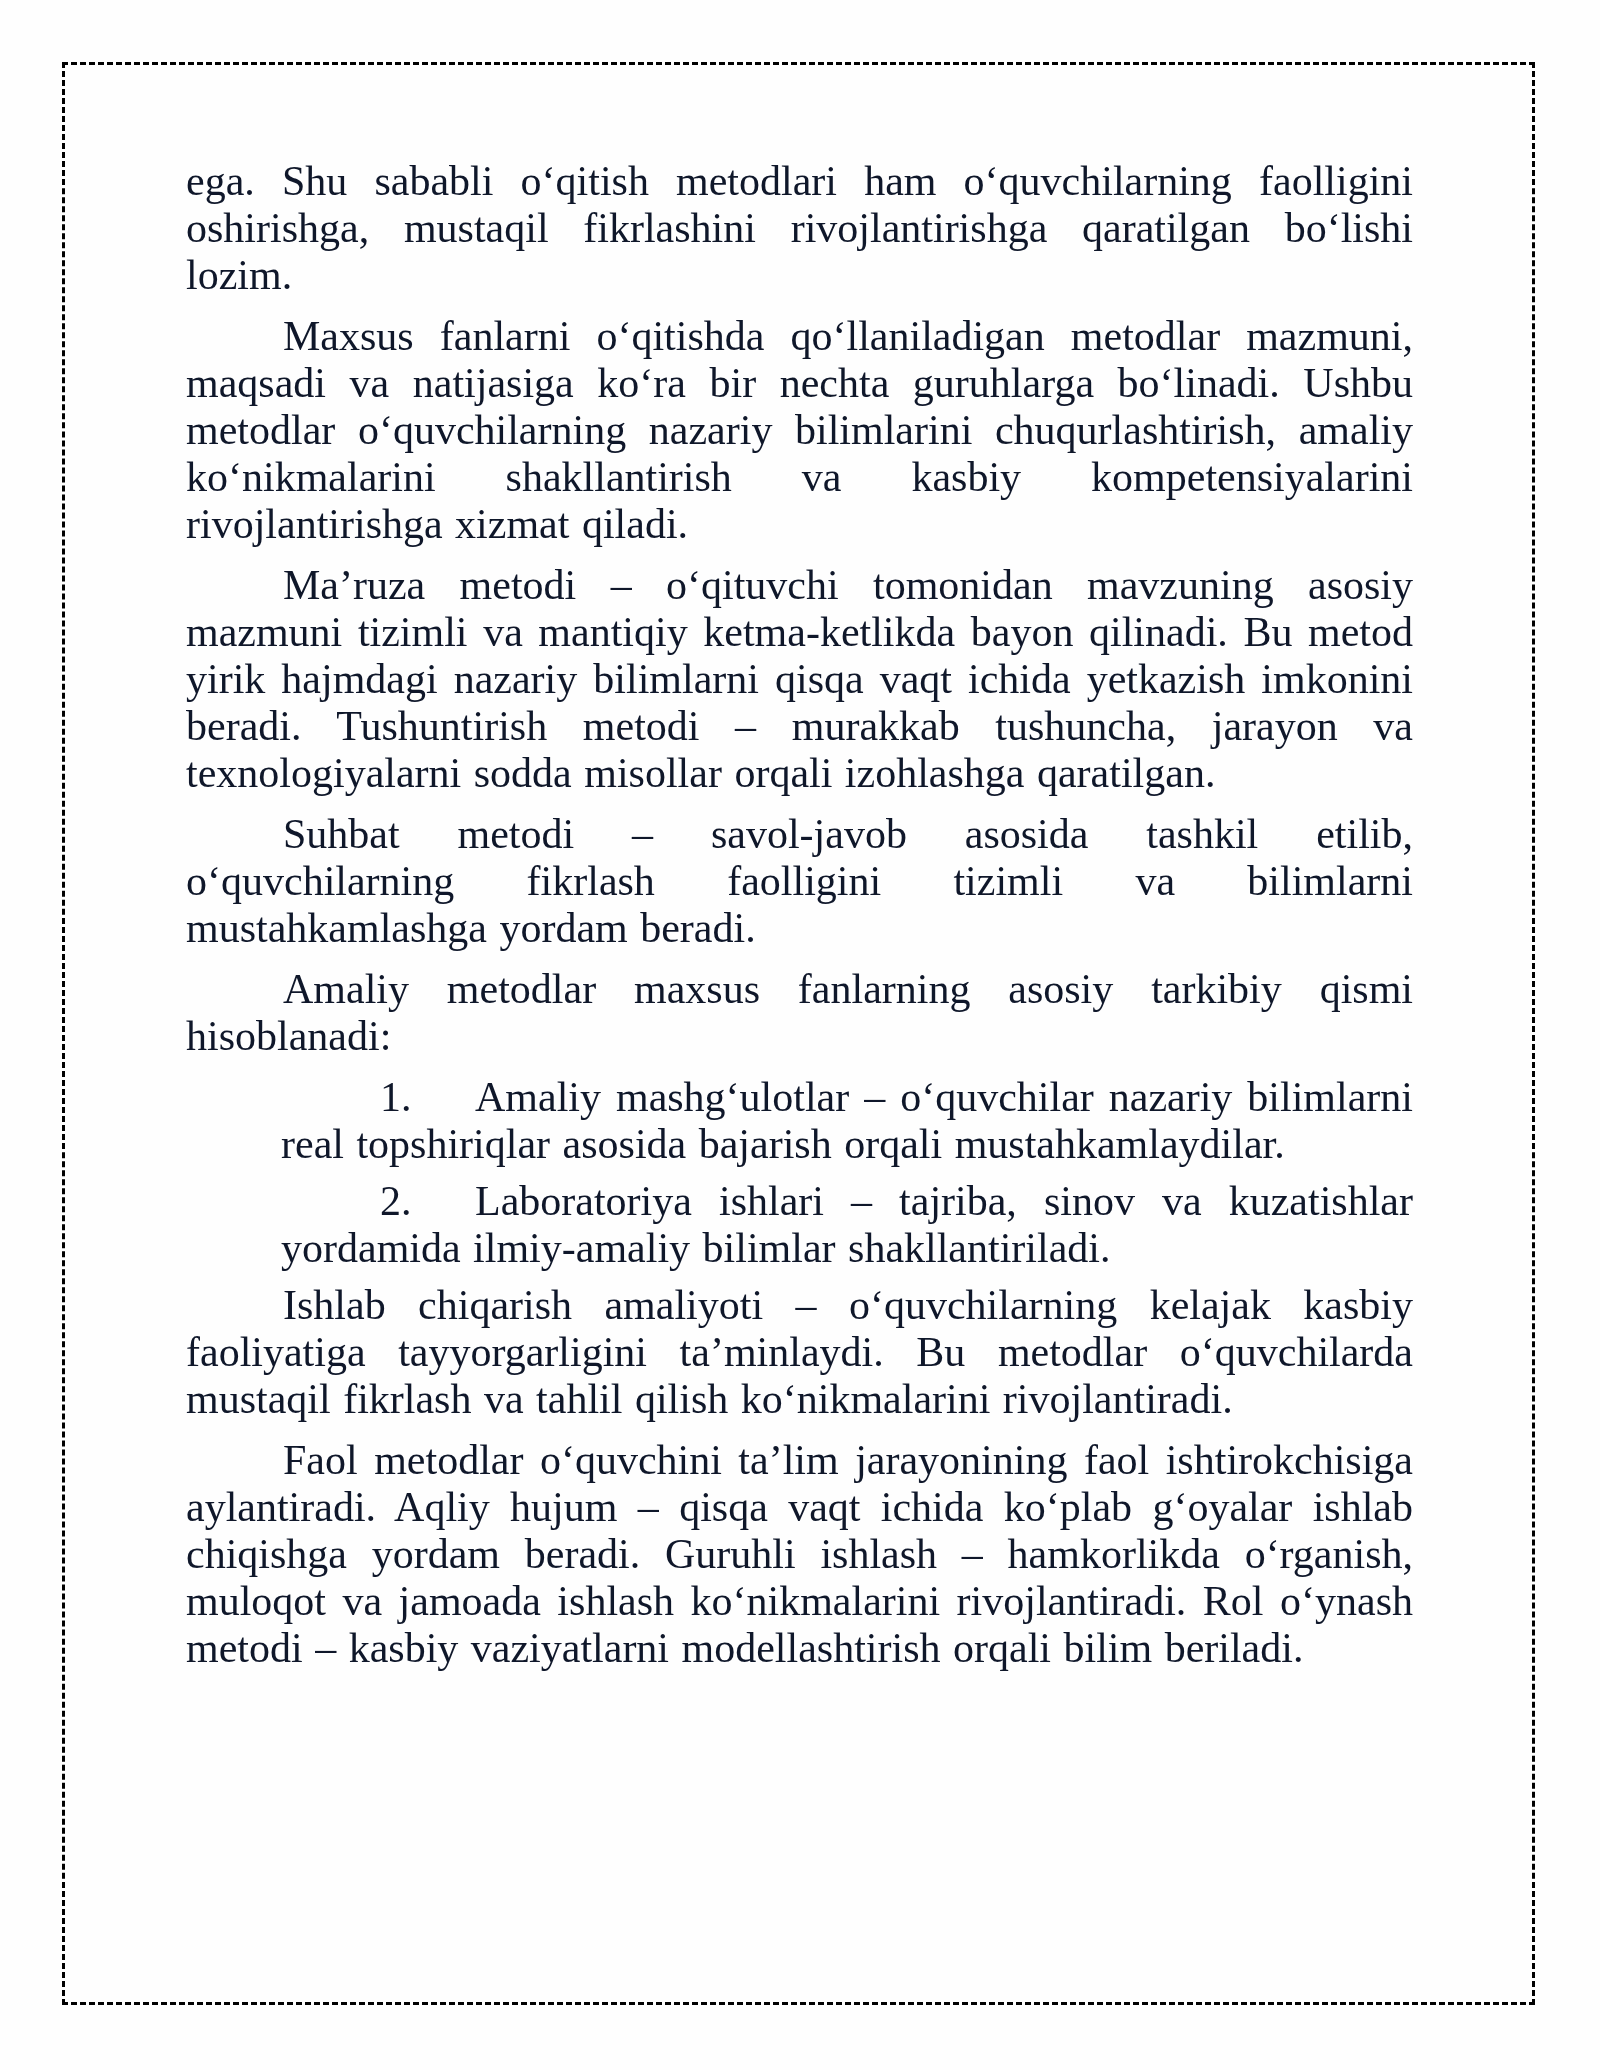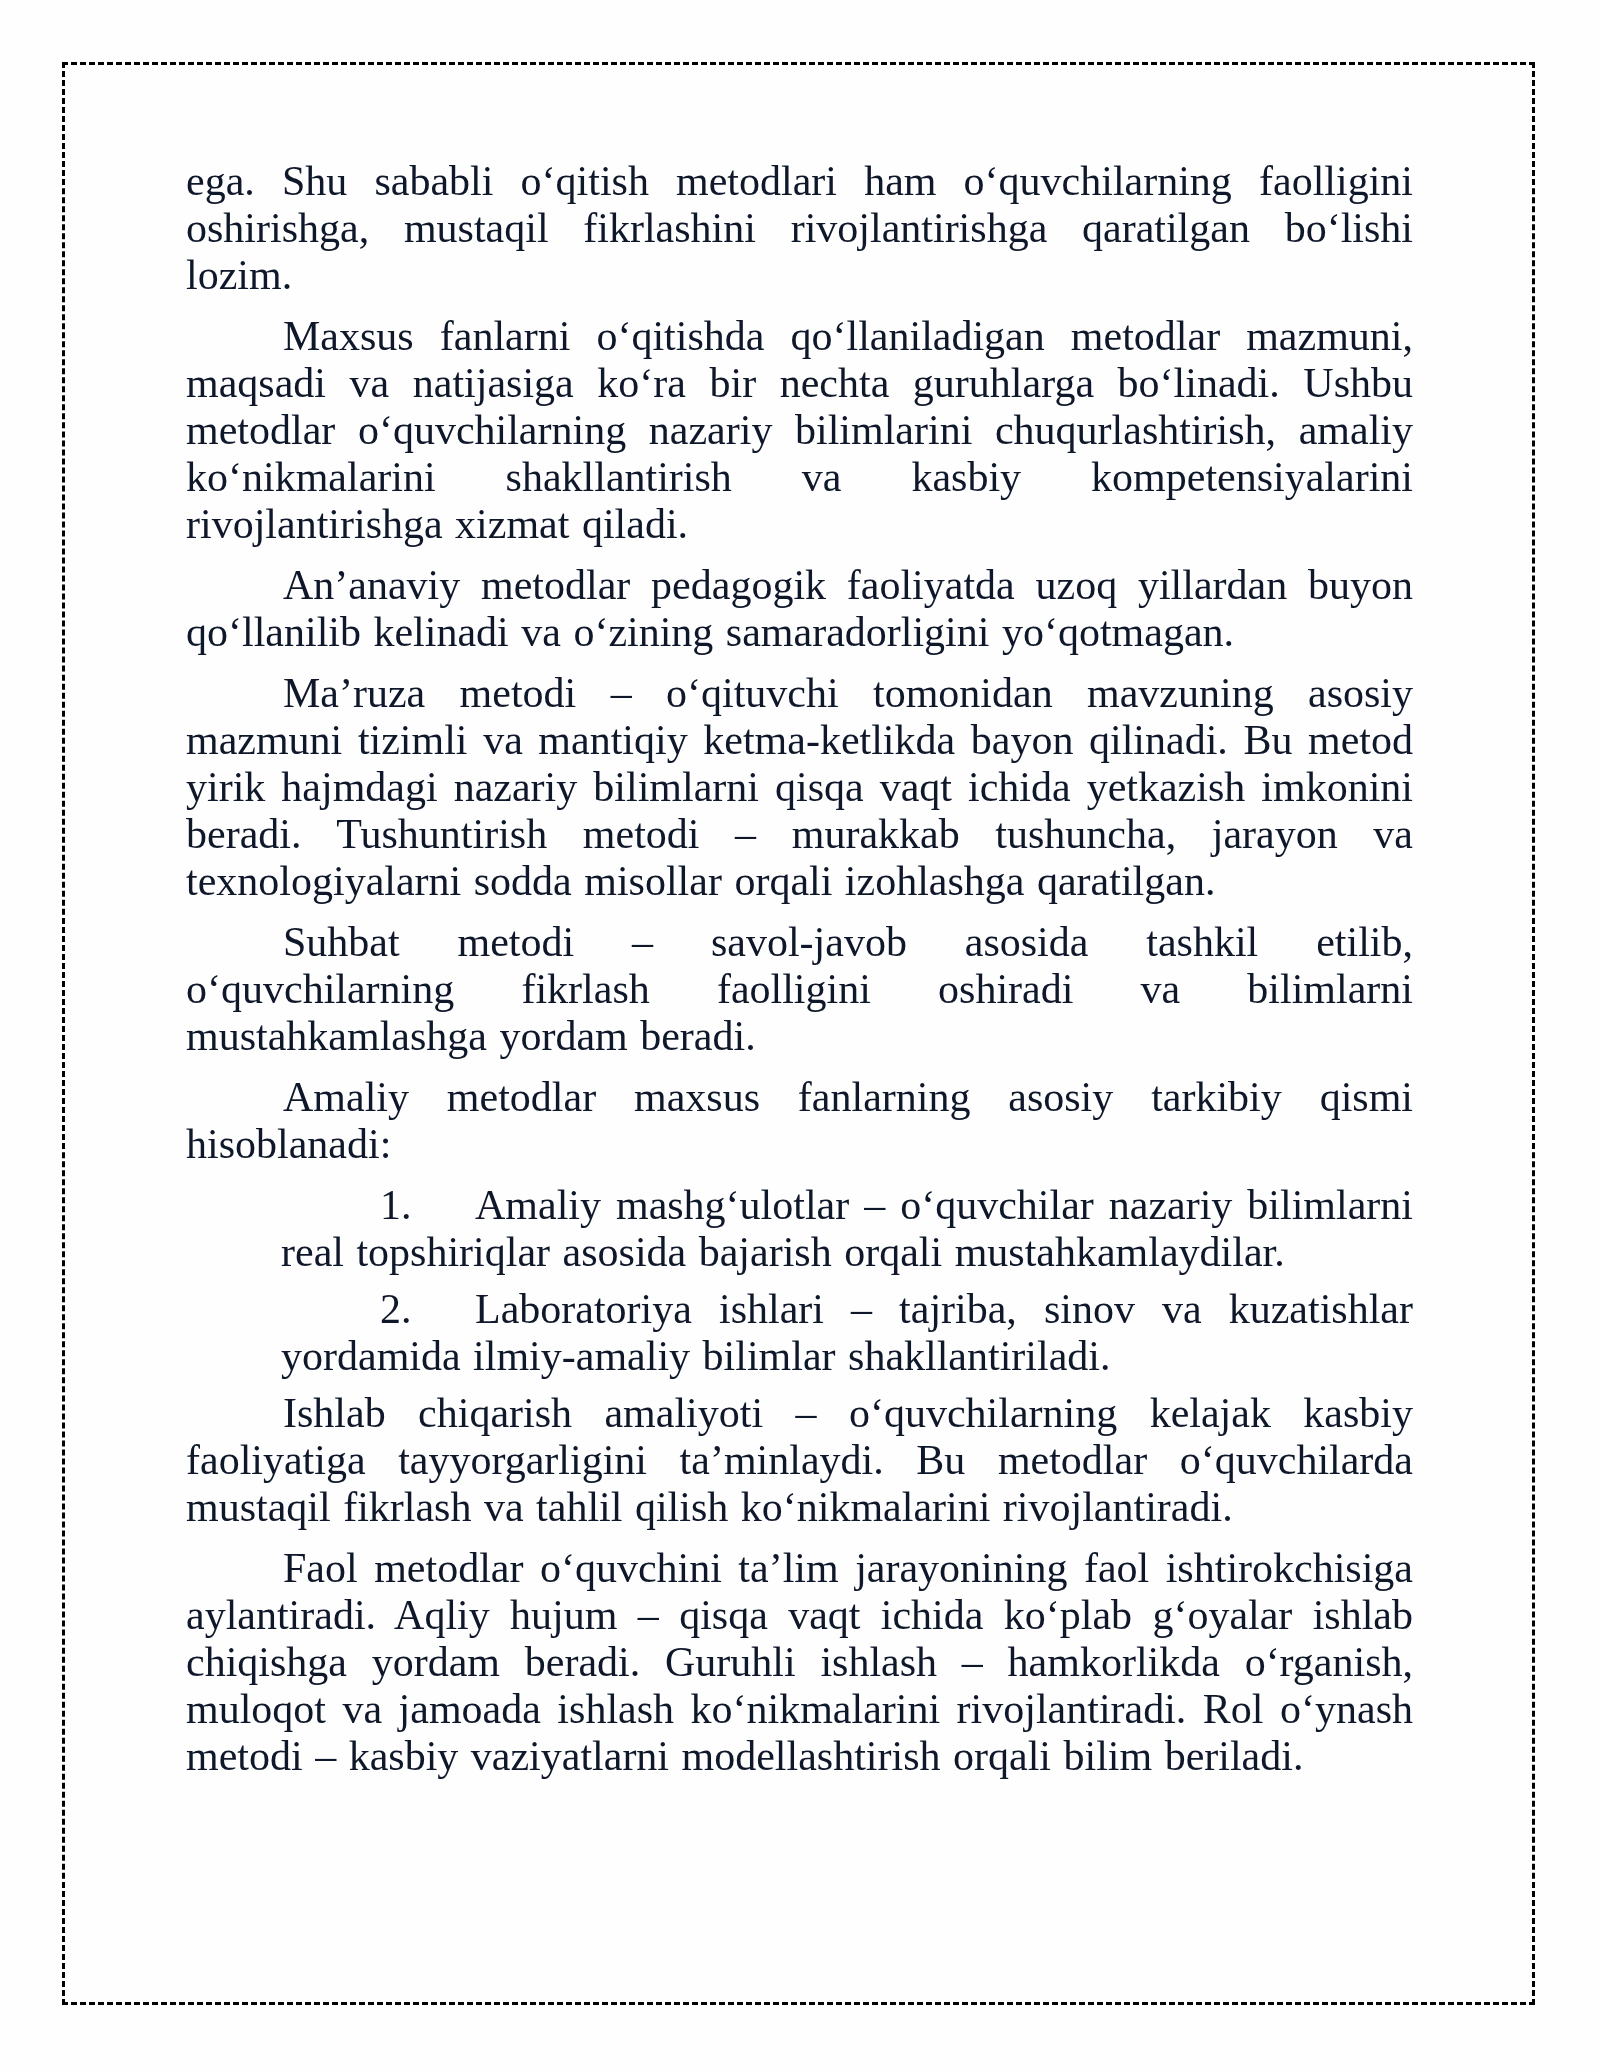--- a/index.html
+++ b/index.html
@@ -55,23 +55,22 @@
 </style>
 </head>
 <body>
 
 <div class="canvas">
   <div class="page-border"></div>
 
   <div class="content">
     <p class="no-indent">ega. Shu sababli oʻqitish metodlari ham oʻquvchilarning faolligini oshirishga, mustaqil fikrlashini rivojlantirishga qaratilgan boʻlishi lozim.</p>
     <p>Maxsus fanlarni oʻqitishda qoʻllaniladigan metodlar mazmuni, maqsadi va natijasiga koʻra bir nechta guruhlarga boʻlinadi. Ushbu metodlar oʻquvchilarning nazariy bilimlarini chuqurlashtirish, amaliy koʻnikmalarini shakllantirish va kasbiy kompetensiyalarini rivojlantirishga xizmat qiladi.</p>
-    <p>An’anaviy metodlar pedagogik faoliyatda uzoq yillardan buyon qoʻllanilib kelinadi va oʻzining samaradorligini yoʻqotmagan.</p>
     <p>Ma’ruza metodi – oʻqituvchi tomonidan mavzuning asosiy mazmuni tizimli va mantiqiy ketma-ketlikda bayon qilinadi. Bu metod yirik hajmdagi nazariy bilimlarni qisqa vaqt ichida yetkazish imkonini beradi. Tushuntirish metodi – murakkab tushuncha, jarayon va texnologiyalarni sodda misollar orqali izohlashga qaratilgan.</p>
-    <p>Suhbat metodi – savol-javob asosida tashkil etilib, oʻquvchilarning fikrlash faolligini oshiradi va bilimlarni mustahkamlashga yordam beradi.</p>
+    <p>Suhbat metodi – savol-javob asosida tashkil etilib, oʻquvchilarning fikrlash faolligini tizimli va bilimlarni mustahkamlashga yordam beradi.</p>
     <p>Amaliy metodlar maxsus fanlarning asosiy tarkibiy qismi hisoblanadi:</p>
 
     <div class="list-item">
       <span class="list-number">1.</span><span>Amaliy mashgʻulotlar – oʻquvchilar nazariy bilimlarni real topshiriqlar asosida bajarish orqali mustahkamlaydilar.</span>
     </div>
     <div class="list-item">
       <span class="list-number">2.</span><span>Laboratoriya ishlari – tajriba, sinov va kuzatishlar yordamida ilmiy-amaliy bilimlar shakllantiriladi.</span>
     </div>
 
     <p>Ishlab chiqarish amaliyoti – oʻquvchilarning kelajak kasbiy faoliyatiga tayyorgarligini ta’minlaydi. Bu metodlar oʻquvchilarda mustaqil fikrlash va tahlil qilish koʻnikmalarini rivojlantiradi.</p>

